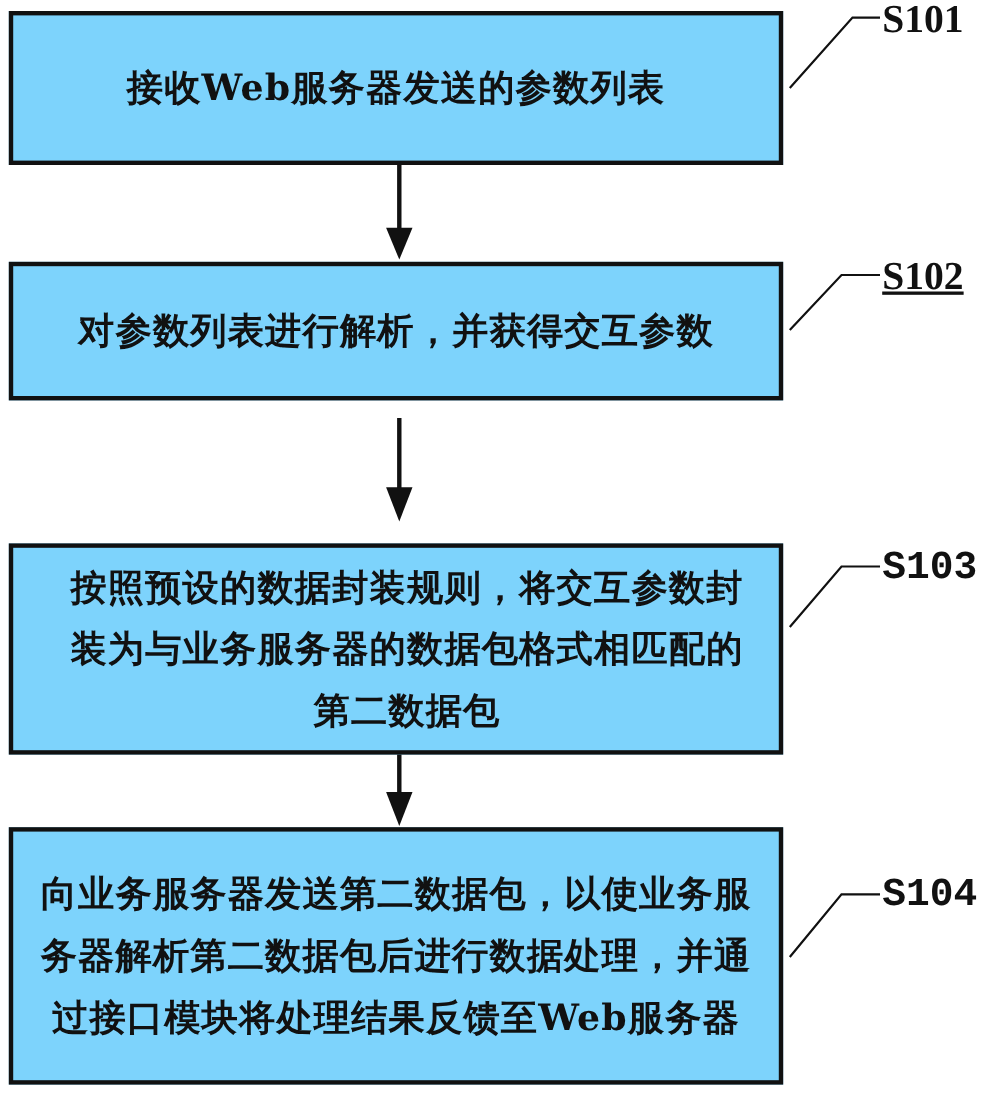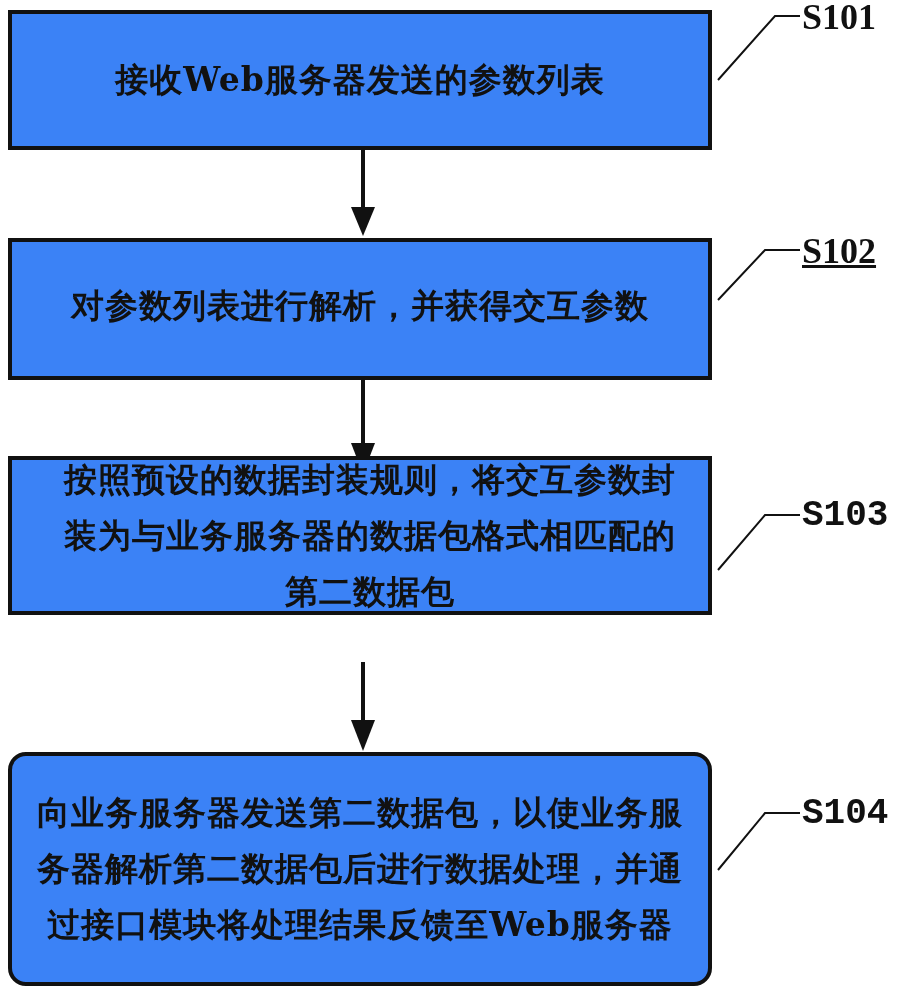--- a/index.html
+++ b/index.html
@@ -1,18 +1,18 @@
 <!DOCTYPE html>
 <html><head>
 <meta charset="utf-8">
 <style>
   html,body{margin:0;padding:0;background:#fff;}
   body{width:898px;height:1000px;position:relative;overflow:hidden;
        font-family:"DejaVu Serif","Liberation Serif",serif;color:#111;}
-  .box{position:absolute;left:8px;width:704px;border:4px solid #111;background:#3b82f6;
+  .box{position:absolute;left:8px;width:704px;border:4px solid #111;background:#7dd3fc;
        display:flex;align-items:center;justify-content:center;box-sizing:border-box;}
   .box .txt{font-size:33px;line-height:56px;text-align:center;font-weight:bold;
        padding:0 22px;letter-spacing:1px;}
   .label{position:absolute;font-family:"Liberation Serif",serif;font-weight:bold;
        font-size:36px;color:#111;}
   svg.conn{position:absolute;left:0;top:0;}
 </style>
 </head>
 <body>
 
@@ -36,26 +36,26 @@
   </g>
   <path d="M718,80 L775,16 L800,16" stroke="#111" stroke-width="2" fill="none"></path>
   <path d="M718,300 L765,250 L800,250" stroke="#111" stroke-width="2" fill="none"></path>
   <path d="M718,570 L765,515 L800,515" stroke="#111" stroke-width="2" fill="none"></path>
   <path d="M718,870 L765,813 L800,813" stroke="#111" stroke-width="2" fill="none"></path>
 </svg>
 
 <div class="box" style="top:10px;height:140px;">
   <div class="txt">接收Web服务器发送的参数列表</div>
 </div>
-<div class="box" style="top:238px;height:142px;font-family:Liberation Mono, monospace;">
+<div class="box" style="top:238px;height:126px;">
   <div class="txt">对参数列表进行解析，并获得交互参数</div>
 </div>
-<div class="box" style="top:456px;height:159px;padding-left:20px;">
+<div class="box" style="top:494px;height:192px;padding-left:20px;">
   <div class="txt">按照预设的数据封装规则，将交互参数封装为与业务服务器的数据包格式相匹配的第二数据包</div>
 </div>
-<div class="box" style="top:752px;height:234px;border-radius:18px;">
+<div class="box" style="top:752px;height:234px;">
   <div class="txt">向业务服务器发送第二数据包，以使业务服务器解析第二数据包后进行数据处理，并通过接口模块将处理结果反馈至Web服务器</div>
 </div>
 
 <div class="label" style="left:802px;top:-4px;">S101</div>
 <div class="label" style="left:802px;top:230px;text-decoration:underline;">S102</div>
 <div class="label" style="left:802px;top:495px;font-family:Liberation Mono, monospace;">S103</div>
 <div class="label" style="left:802px;top:793px;font-family:Liberation Mono, monospace;">S104</div>
 
 </body></html>

